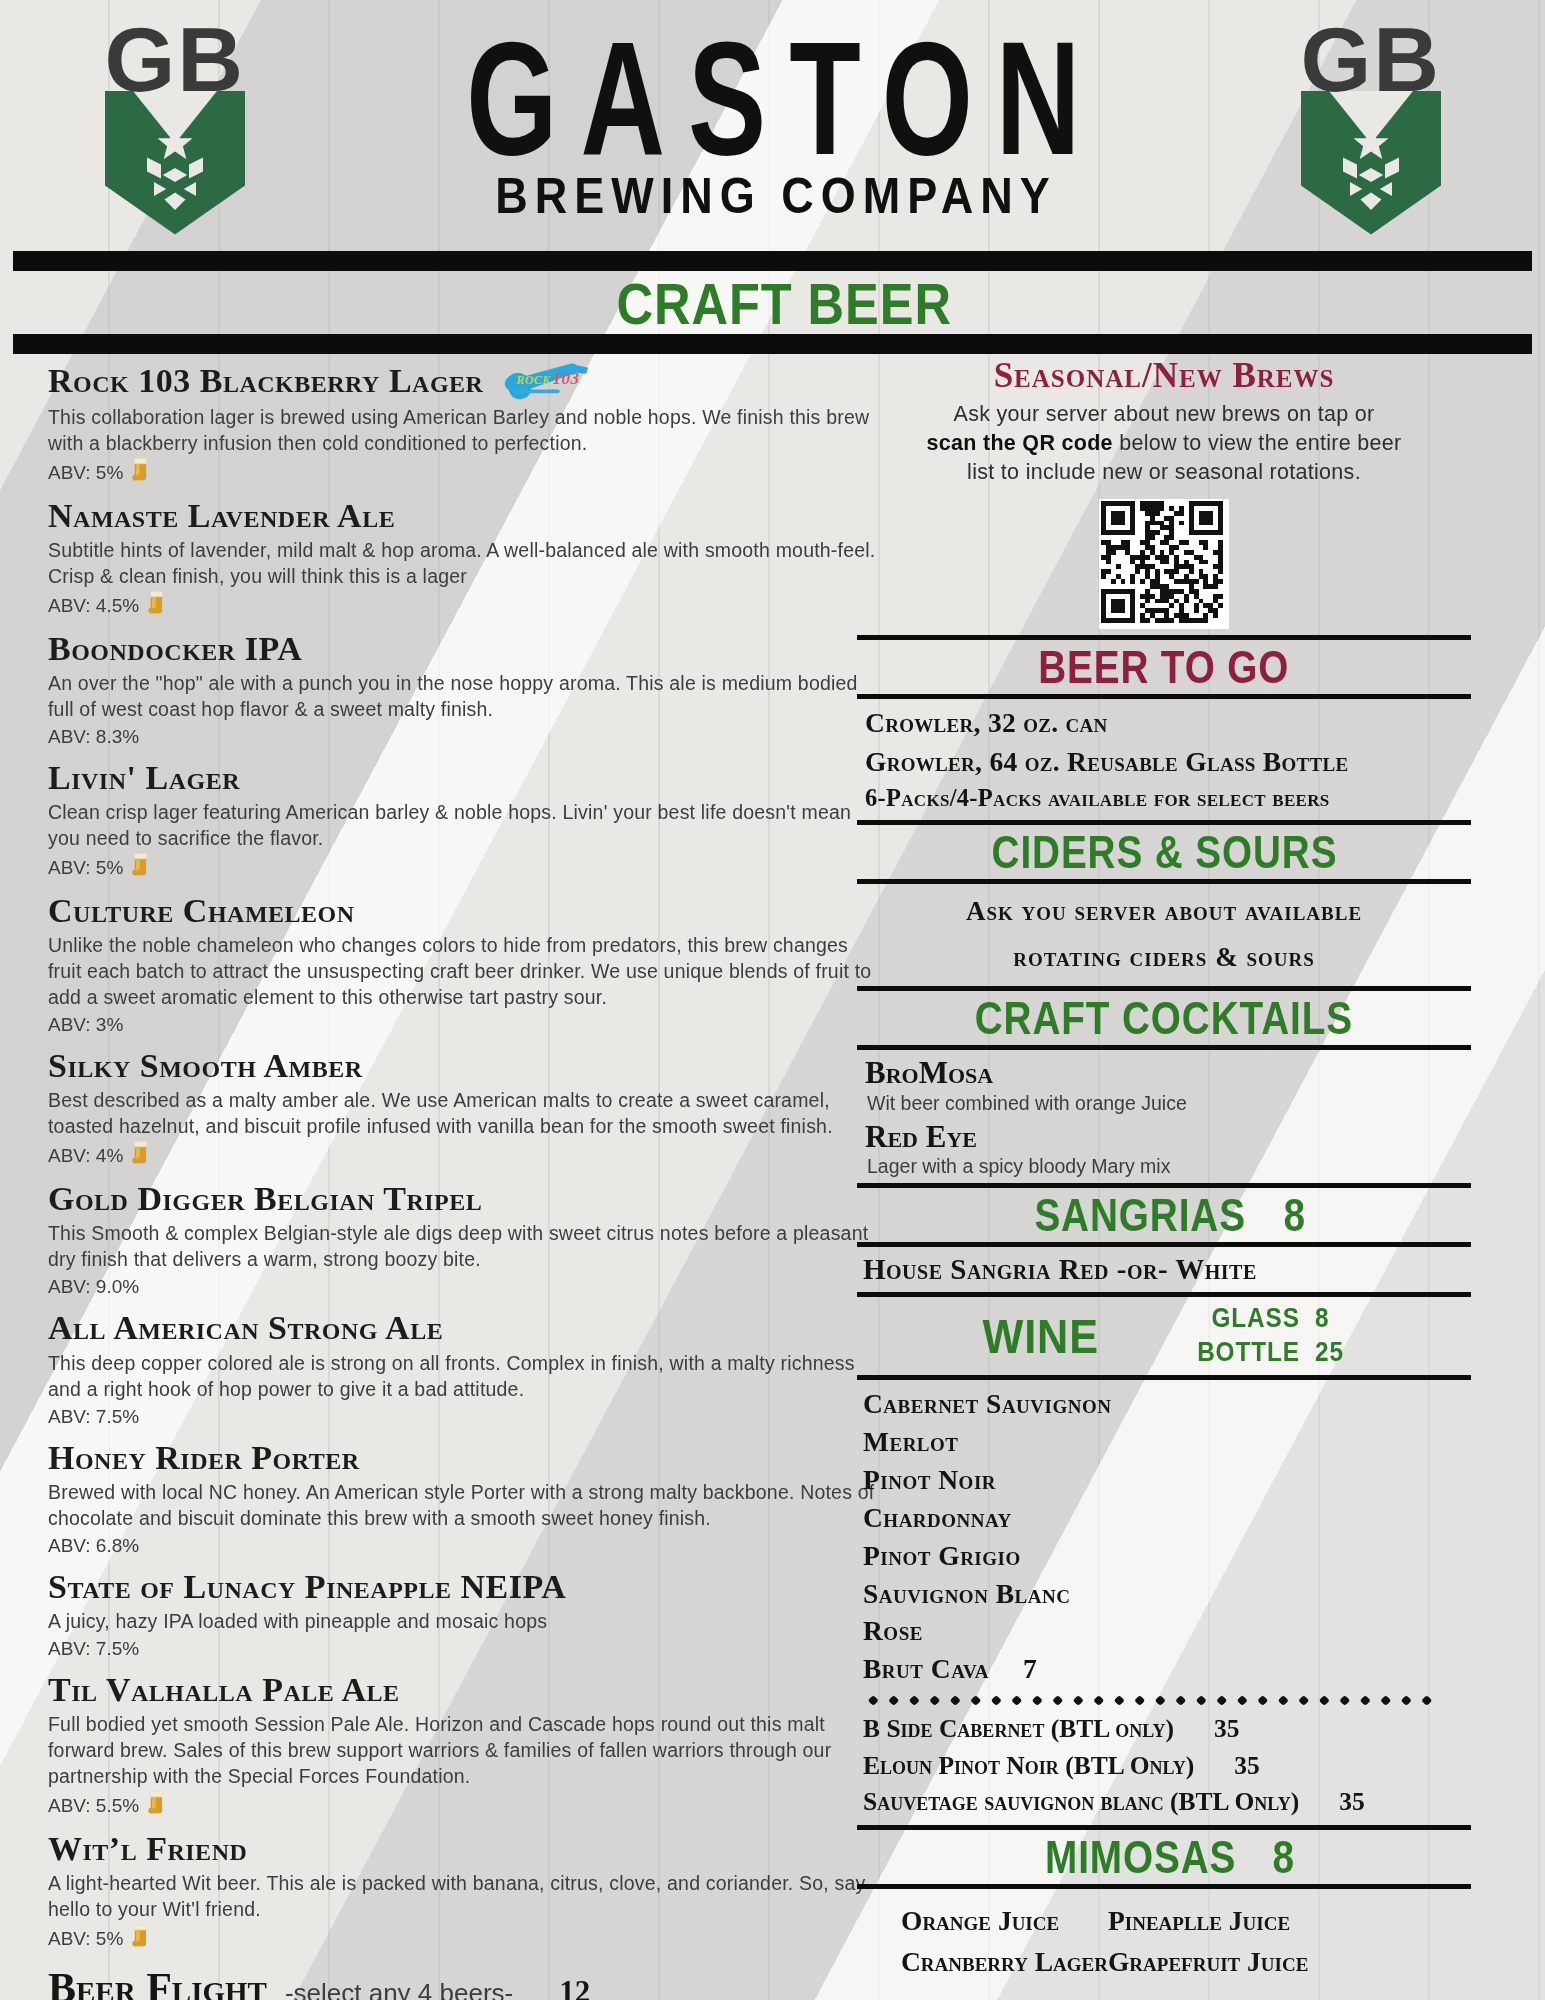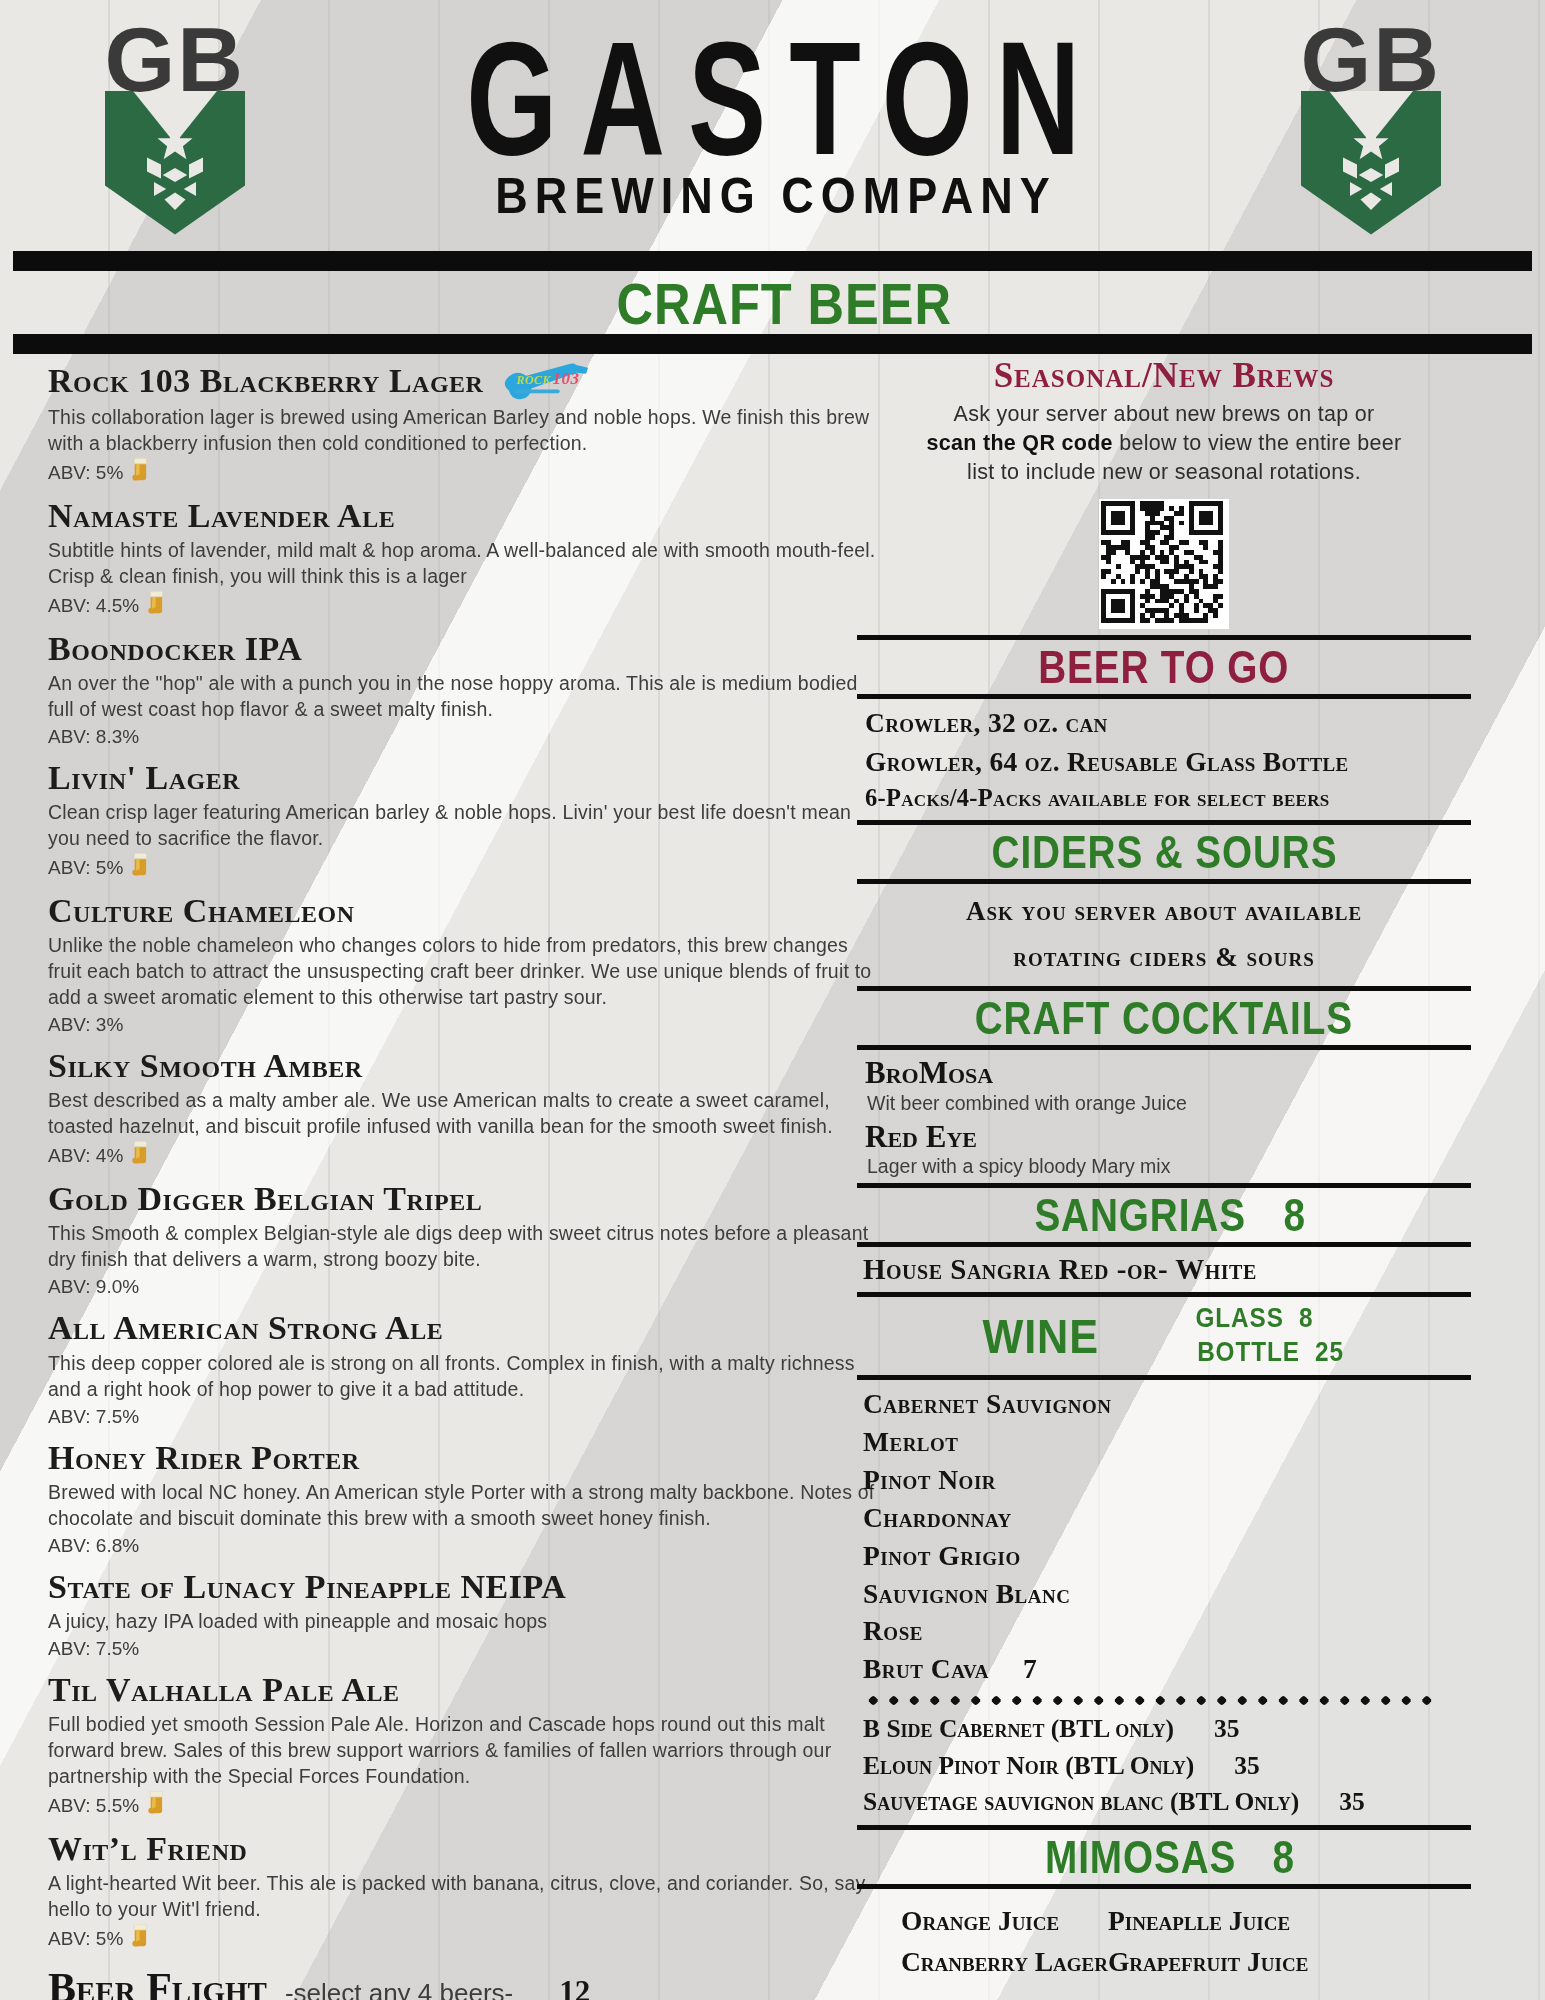--- a/index.html
+++ b/index.html
@@ -49,21 +49,21 @@
   .sec-head .cond{font-size:44px;transform:scaleX(.88) scaleY(1.05);}
   .togo-item{font-family:"Liberation Serif",serif;font-variant:small-caps;font-weight:700;color:#141414;font-size:27.5px;line-height:1.4;padding-left:8px;letter-spacing:.3px;}
   .togo-item:nth-child(3){font-size:24.5px;}
   .cider-line{font-family:"Liberation Serif",serif;font-variant:small-caps;font-weight:700;font-size:27px;color:#141414;text-align:center;line-height:1.7;letter-spacing:1px;}
   .cock-name{font-family:"Liberation Serif",serif;font-variant:small-caps;font-weight:700;font-size:31px;color:#141414;padding-left:8px;line-height:1.15;}
   .cock-desc{font-size:19.5px;color:#3d3d3d;padding-left:10px;margin:1px 0 4px 0;}
   .title-price{display:inline-flex;align-items:baseline;gap:22px;}
   .sangria-item{font-family:"Liberation Serif",serif;font-variant:small-caps;font-weight:700;font-size:29px;color:#141414;padding-left:6px;margin:6px 0;letter-spacing:.5px;}
   .wine-head{display:flex;align-items:center;justify-content:center;gap:70px;margin:2px 0;}
   .wine-title .cond{font-size:48px;}
-  .wine-prices{text-align:left;margin-left:14px;}
+  .wine-prices{text-align:center;margin-left:14px;}
   .wine-prices .cond{font-size:27px;line-height:1.25;letter-spacing:1px;}
   .wine-item{font-family:"Liberation Serif",serif;font-variant:small-caps;font-weight:700;font-size:27.5px;color:#141414;line-height:1.38;padding-left:6px;letter-spacing:.5px;display:flex;gap:34px;}
   .dots{height:9px;margin:8px 0 6px 6px;width:574px;background:radial-gradient(circle 4.2px at 50% 50%, #111 97%, transparent) left center/20.5px 9px repeat-x;}
   .btl-item{font-family:"Liberation Serif",serif;font-variant:small-caps;font-weight:700;font-size:25.5px;color:#141414;line-height:1.42;padding-left:6px;display:flex;gap:40px;}
   .mim-cols{display:flex;justify-content:flex-start;padding:6px 10px 0 44px;}
   .mim-col{font-family:"Liberation Serif",serif;font-variant:small-caps;font-weight:700;font-size:27.5px;color:#141414;line-height:1.5;}
 </style>
 </head>
 <body>
 

